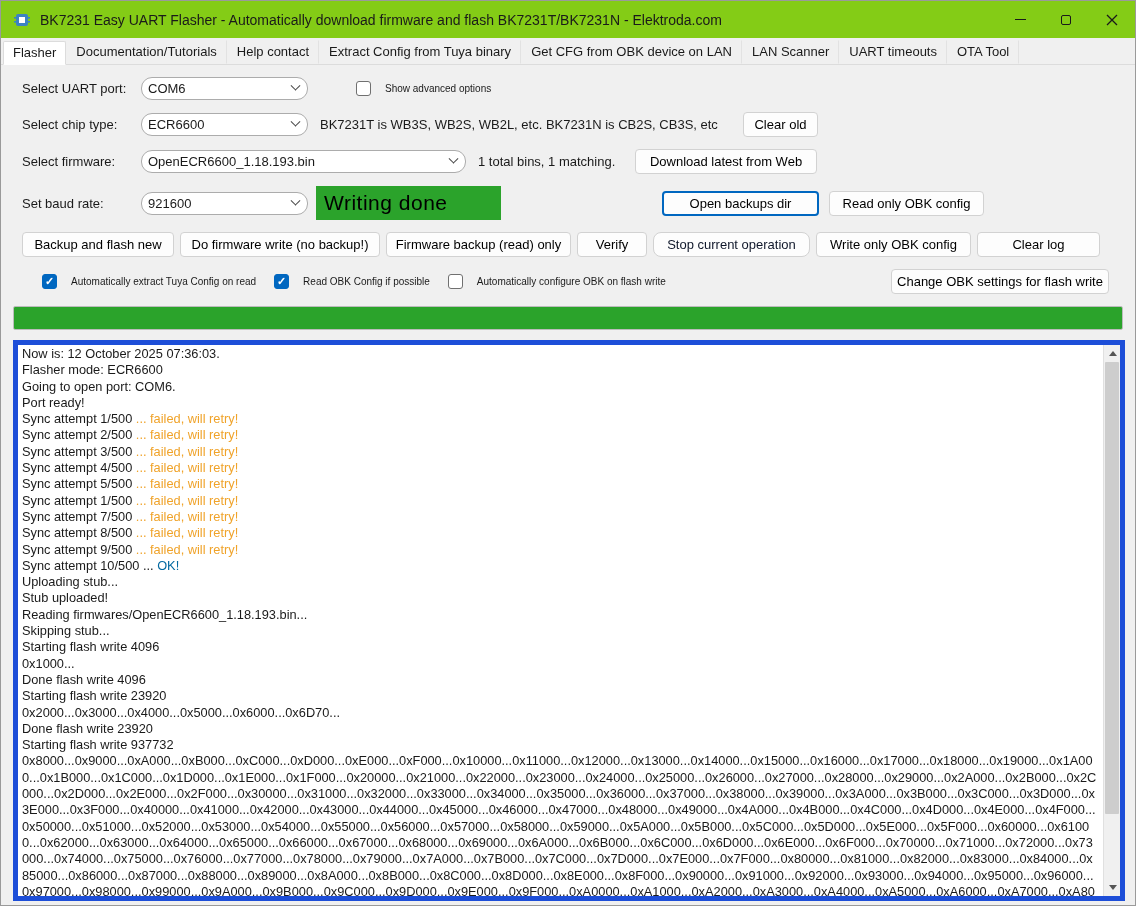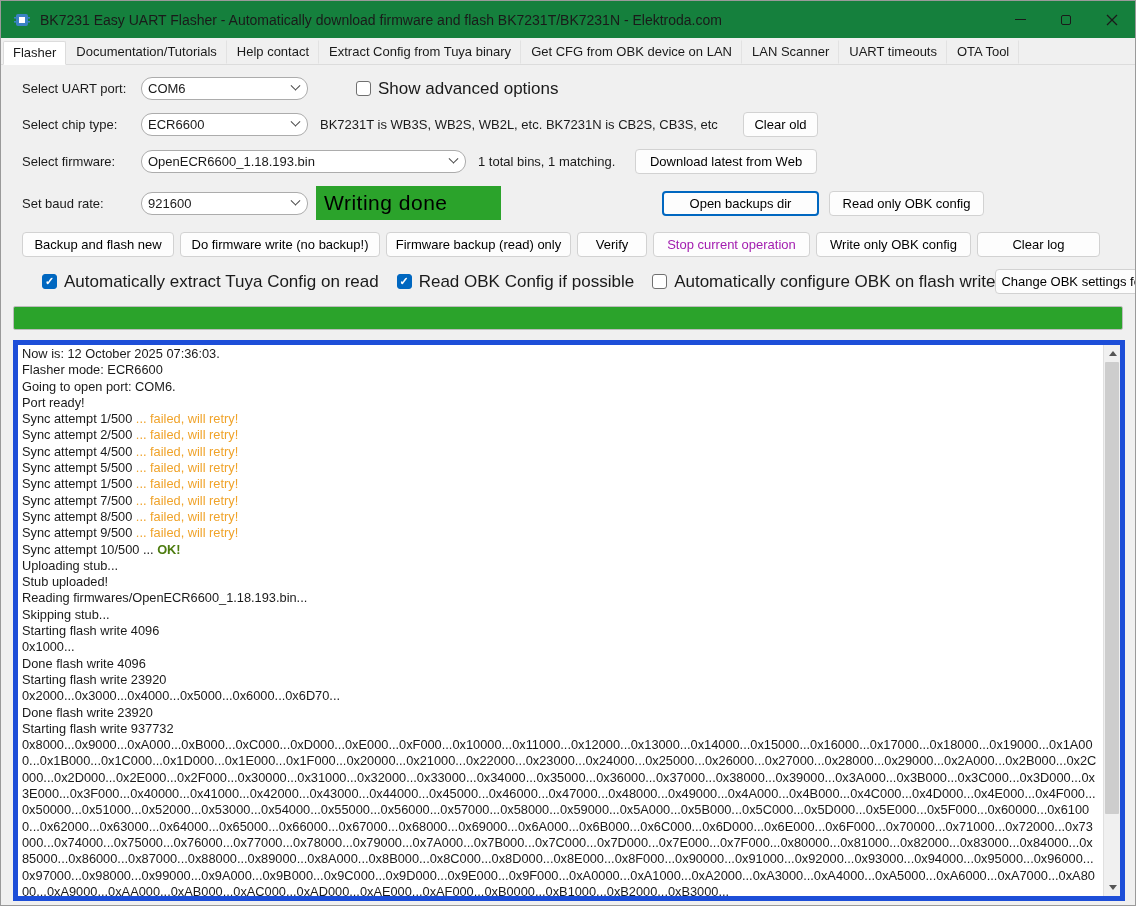--- a/index.html
+++ b/index.html
@@ -1,21 +1,21 @@
 <!DOCTYPE html>
 <html><head>
 <meta charset="utf-8">
 <style>
   * { box-sizing: border-box; }
   body { margin:0; background:#d9d9d9; font-family:"Liberation Sans", sans-serif; }
   .window { width:1136px; height:906px; border:1px solid #9a9a9a; background:#f0f0f0;
             display:flex; flex-direction:column; overflow:hidden; color:#1a1a1a; position:relative; }
 
   
-  .titlebar { height:37px; flex:0 0 auto; background:#15803d; display:flex; align-items:center; padding-left:12px; }
+  .titlebar { height:37px; flex:0 0 auto; background:#84cc16; display:flex; align-items:center; padding-left:12px; }
   .app-icon { width:18px; height:18px; margin-right:9px; display:flex; }
   .title { font-size:14px; white-space:nowrap; }
   .win-controls { margin-left:auto; display:flex; height:100%; }
   .win-btn { width:46px; height:100%; display:flex; align-items:center; justify-content:center; cursor:default; }
   .glyph-min { width:11px; height:1.4px; background:#1a1a1a; }
   .glyph-max { width:10px; height:10px; border:1.3px solid #1a1a1a; border-radius:2px; }
 
   
   .tabstrip { display:flex; align-items:flex-end; padding:4px 4px 0 2px; background:#f0f0f0;
               border-bottom:1px solid #dcdcdc; height:27px; flex:0 0 auto; }
@@ -33,23 +33,23 @@
   .combo { height:23px; background:#fff; border:1px solid #acacac; border-radius:11px;
            display:flex; align-items:center; padding:0 8px 0 6px; font-size:13px; }
   .combo .val { overflow:hidden; white-space:nowrap; }
   .chev { margin-left:auto; width:7px; height:7px; border-right:1.4px solid #444; border-bottom:1.4px solid #444;
           transform:rotate(45deg) translate(-2px,-2px); flex:0 0 auto; }
   .w167 { width:167px; } .w325 { width:325px; }
 
   .btn { height:25px; background:#fdfdfd; border:1px solid #d2d2d2; border-radius:4px; font-size:13px;
          display:flex; align-items:center; justify-content:center; padding:0 10px; white-space:nowrap; }
   .btn.accent { border-width:2px; }
-  .btn.disabled { color:#a21caf; }
-
-  .cb { display:flex; align-items:center; gap:7px; font-size:17px; white-space:nowrap; }
+  .btn.disabled { color:#0f172a;border-radius:8px; }
+
+  .cb { display:flex; align-items:center; gap:14px; font-size:10px; white-space:nowrap; }
   .box { width:15px; height:15px; border:1px solid #707070; border-radius:3px; background:#fff;
          display:flex; align-items:center; justify-content:center; flex:0 0 auto; }
   .box.checked { border-color:#0067C0; background:#0067C0; }
   .box.checked::after { content:"✓"; color:#fff; font-size:11px; font-weight:bold; line-height:1; }
 
   .status-big { height:34px; width:185px; margin-left:8px; display:flex; align-items:center; padding:0 8px;
                 font-size:21px; color:#000; font-weight:500; letter-spacing:0.5px; }
 
   
   .progress { height:24px; margin:12px 12px 0 12px; background:#e6e6e6; border:1px solid #bcbcbc; border-radius:2px; overflow:hidden; }
@@ -188,27 +188,28 @@
   </div>
 
   <div class="log">
     <div class="log-content">
         <div class="log-line"><span>Now is: 12 October 2025 07:36:03.</span></div>
         <div class="log-line"><span>Flasher mode: ECR6600</span></div>
         <div class="log-line"><span>Going to open port: COM6.</span></div>
         <div class="log-line"><span>Port ready!</span></div>
         <div class="log-line"><span>Sync attempt 1/500 </span><span style="color: rgb(240, 163, 42);">... failed, will retry!</span></div>
         <div class="log-line"><span>Sync attempt 2/500 </span><span style="color: rgb(240, 163, 42);">... failed, will retry!</span></div>
+        <div class="log-line"><span>Sync attempt 3/500 </span><span style="color: rgb(240, 163, 42);">... failed, will retry!</span></div>
         <div class="log-line"><span>Sync attempt 4/500 </span><span style="color: rgb(240, 163, 42);">... failed, will retry!</span></div>
         <div class="log-line"><span>Sync attempt 5/500 </span><span style="color: rgb(240, 163, 42);">... failed, will retry!</span></div>
         <div class="log-line"><span>Sync attempt 1/500 </span><span style="color: rgb(240, 163, 42);">... failed, will retry!</span></div>
         <div class="log-line"><span>Sync attempt 7/500 </span><span style="color: rgb(240, 163, 42);">... failed, will retry!</span></div>
         <div class="log-line"><span>Sync attempt 8/500 </span><span style="color: rgb(240, 163, 42);">... failed, will retry!</span></div>
         <div class="log-line"><span>Sync attempt 9/500 </span><span style="color: rgb(240, 163, 42);">... failed, will retry!</span></div>
-        <div class="log-line"><span>Sync attempt 10/500 ... </span><span style="color: #4d7c0f; font-weight: bold;">OK!</span></div>
+        <div class="log-line"><span>Sync attempt 10/500 ... </span><span style="color: #0369a1;">OK!</span></div>
         <div class="log-line"><span>Uploading stub...</span></div>
         <div class="log-line"><span>Stub uploaded!</span></div>
         <div class="log-line"><span>Reading firmwares/OpenECR6600_1.18.193.bin...</span></div>
         <div class="log-line"><span>Skipping stub...</span></div>
         <div class="log-line"><span>Starting flash write 4096</span></div>
         <div class="log-line"><span>0x1000...</span></div>
         <div class="log-line"><span>Done flash write 4096</span></div>
         <div class="log-line"><span>Starting flash write 23920</span></div>
         <div class="log-line"><span>0x2000...0x3000...0x4000...0x5000...0x6000...0x6D70...</span></div>
         <div class="log-line"><span>Done flash write 23920</span></div>

